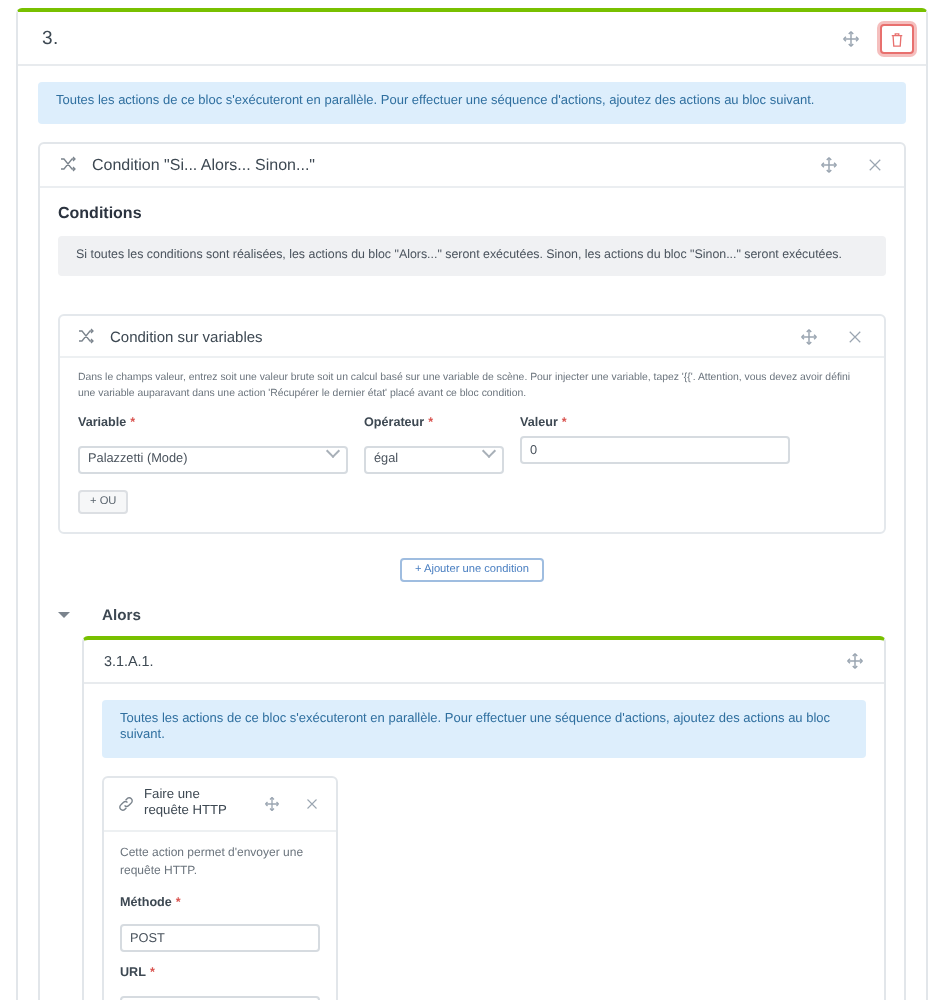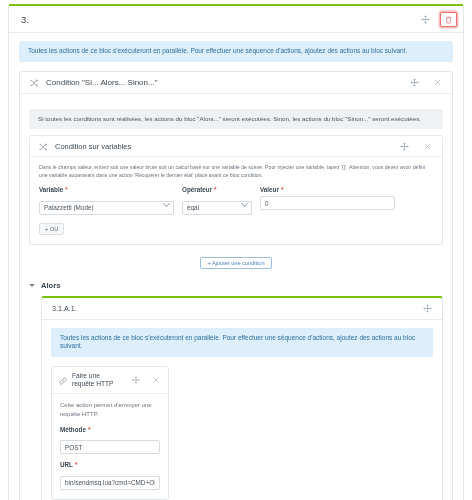--- a/index.html
+++ b/index.html
@@ -157,21 +157,21 @@
     height:12px; padding:0 6px;
     font-size:5.6px; color:#4a7fc1;
     background:#fff;
     border:1px solid #9fbde0;
     border-radius:2px;
     cursor:pointer;
   }
 
   
   .alors-head {
-    display:flex; align-items:center; gap:6px;
+    display:flex; align-items:center; gap:16px;
     font-size:7.6px; font-weight:bold; color:#3d4852;
   }
   .caret {
     width:0; height:0;
     border-left:3px solid transparent;
     border-right:3px solid transparent;
     border-top:3.5px solid #7b848d;
   }
 
   .sub-block {
@@ -256,24 +256,25 @@
             </span>
             <span class="icon-btn">
               <svg width="7" height="7" viewBox="0 0 16 16" fill="none" stroke="#9aa5b1" stroke-width="1.4">
                 <path d="M2 2l12 12M14 2L2 14"></path>
               </svg>
             </span>
           </div>
         </div>
 
         <div style="padding:8px 9px 10px 9px;">
+          <div class="section-label">Conditions</div>
 
           <div class="notice-grey" style="margin-top:7px;">Si toutes les conditions sont réalisées, les actions du bloc "Alors..." seront exécutées. Sinon, les actions du bloc "Sinon..." seront exécutées.</div>
 
-          <div class="inner-card" style="margin-top:6px;">
+          <div class="inner-card" style="margin-top:19px;">
             <div class="inner-card-header">
               <span>
                 <svg width="8" height="8" viewBox="0 0 16 16" fill="none" stroke="#7b848d" stroke-width="1.3">
                   <path d="M1 3h3l8 10h3M1 13h3l8-10h3"></path>
                   <path d="M13 1l2 2-2 2M13 11l2 2-2 2"></path>
                 </svg>
               </span>
               <span class="inner-title">Condition sur variables</span>
               <div class="cond-header-actions">
                 <span class="icon-btn">

